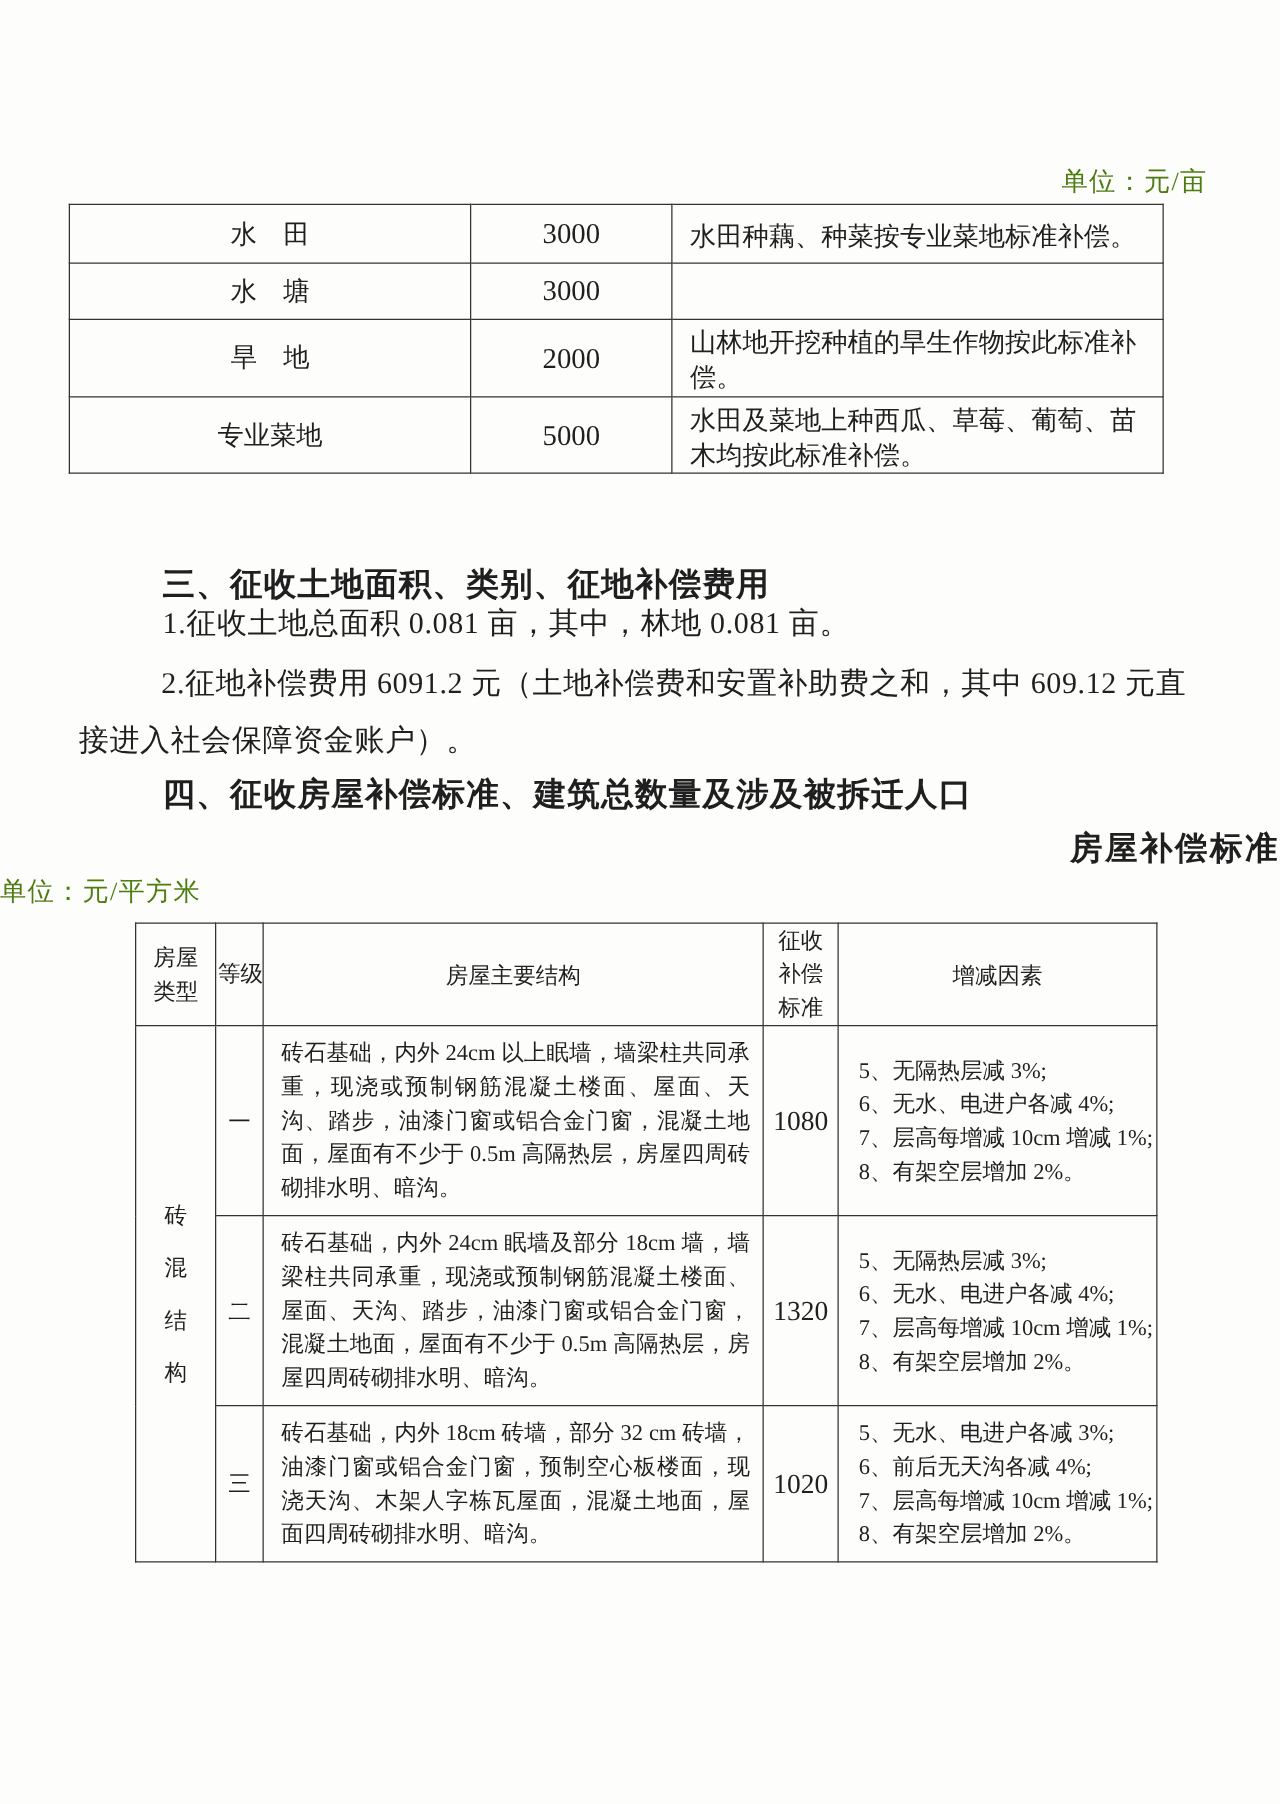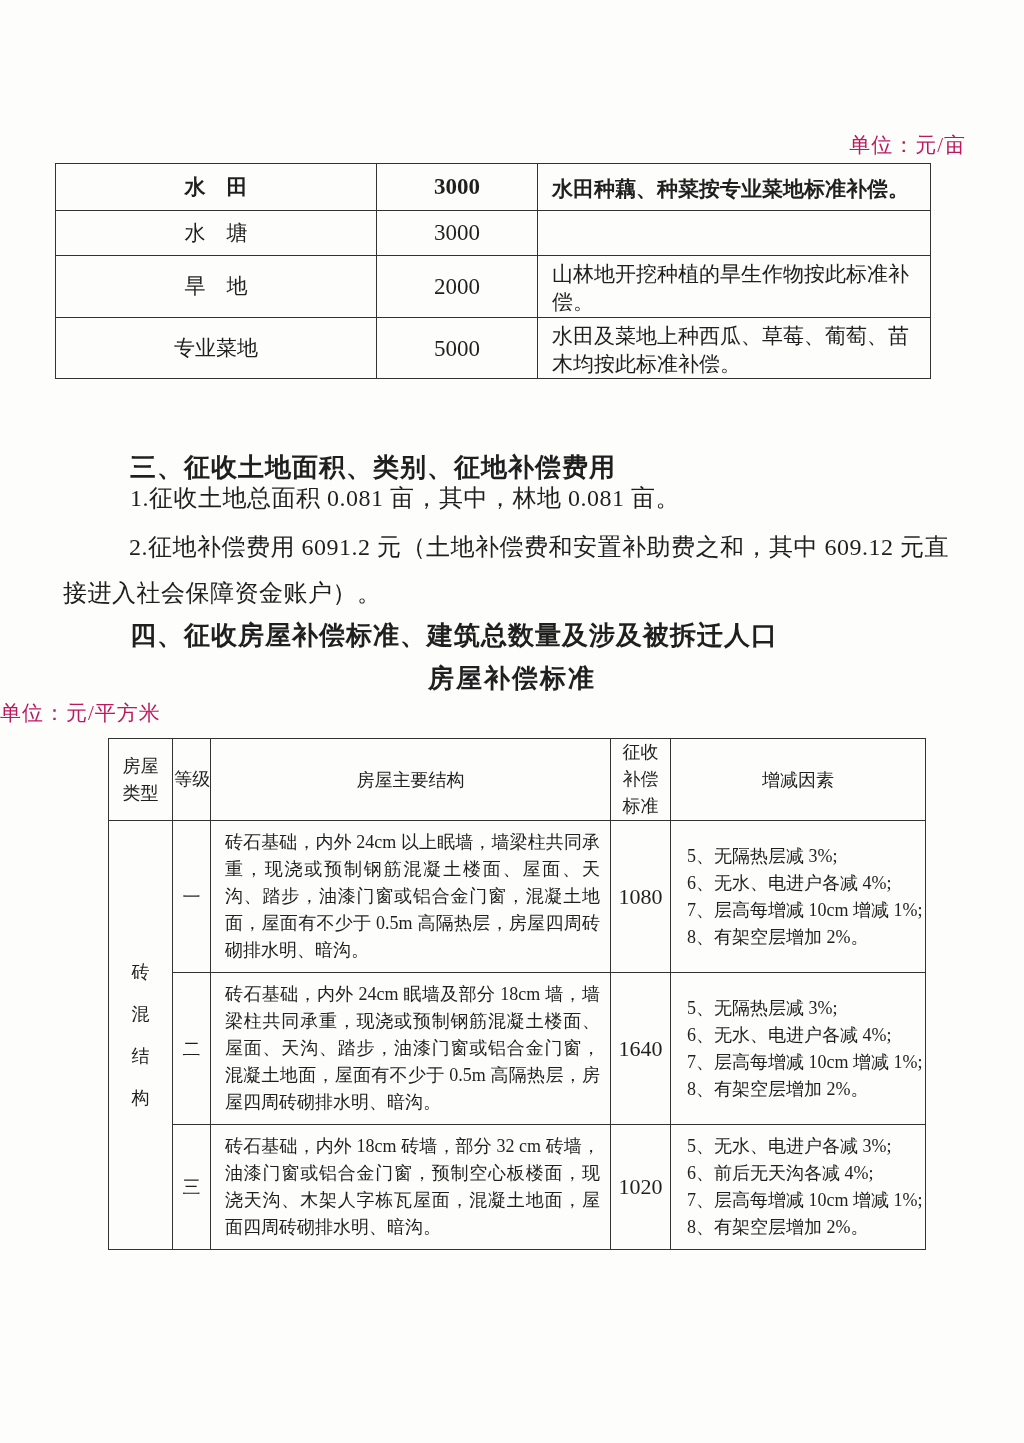--- a/index.html
+++ b/index.html
@@ -11,35 +11,35 @@
     margin: 0 auto;
     background: #fdfdfc;
     font-family: "Liberation Serif", "DejaVu Serif", serif;
     color: #1f1f1f;
     overflow: hidden;
   }
   .unit-label {
     position: absolute;
     font-size: 21px;
     letter-spacing: 1px;
-    color: #be185d;
+    color: #4d7c0f;
   }
   .unit-label-1 { left: 0; top: 131px; width: 966px; text-align: right; }
   .unit-label-2 { left: 0; top: 699px; width: 848px; text-align: left; }
 
   table { border-collapse: collapse; table-layout: fixed; }
   td { border: 1px solid #333; color: #1f1f1f; }
 
   
   .t1 { position: absolute; left: 55px; top: 163px; width: 876px; }
   .t1 td { font-size: 21px; text-align: center; vertical-align: middle; line-height: 1.35; }
   .t1 .num { font-size: 23px; }
   .t1 .note-cell { text-align: left; padding: 4px 12px 0 14px; }
   .t1 tr.hrow   { height: 59px; }
-  .t1 tr.r1     { height: 47px; font-weight: bold; }
+  .t1 tr.r1     { height: 47px; }
   .t1 tr.r2     { height: 45px; }
   .t1 tr.r3     { height: 47px; }
   .t1 tr.r4     { height: 58px; }
   .t1 .std-head { padding: 0 6px; }
 
   
   .h-sect {
     position: absolute;
     font-size: 26px;
     font-weight: 700;
@@ -52,21 +52,21 @@
     position: absolute;
     font-size: 24px;
     letter-spacing: 0.5px;
   }
   .p1 { left: 130px; top: 482px; white-space: nowrap; }
   .p2 { left: 63px; top: 524px; width: 900px; text-indent: 66px; line-height: 46px; }
   .subtitle {
     position: absolute;
     left: 0; top: 661px;
     width: 1024px;
-    text-align: center;
+    text-align: right;
     font-size: 26px;
     font-weight: 700;
     letter-spacing: 2px;
   }
 
   
   .t2 { position: absolute; left: 108px; top: 738px; width: 818px; }
   .t2 td { font-size: 18px; vertical-align: middle; }
   .t2 tr.hrow { height: 82px; }
   .t2 tr.g1 { height: 142px; }
@@ -168,21 +168,21 @@
         <td class="factors-cell">
           <div class="factor-line">5、无隔热层减 3%;</div>
           <div class="factor-line">6、无水、电进户各减 4%;</div>
           <div class="factor-line">7、层高每增减 10cm 增减 1%;</div>
           <div class="factor-line">8、有架空层增加 2%。</div>
         </td>
       </tr>
       <tr class="g2">
         <td class="center">二</td>
         <td class="struct-cell">砖石基础，内外 24cm 眠墙及部分 18cm 墙，墙梁柱共同承重，现浇或预制钢筋混凝土楼面、屋面、天沟、踏步，油漆门窗或铝合金门窗，混凝土地面，屋面有不少于 0.5m 高隔热层，房屋四周砖砌排水明、暗沟。</td>
-        <td class="center num">1640</td>
+        <td class="center num">1320</td>
         <td class="factors-cell">
           <div class="factor-line">5、无隔热层减 3%;</div>
           <div class="factor-line">6、无水、电进户各减 4%;</div>
           <div class="factor-line">7、层高每增减 10cm 增减 1%;</div>
           <div class="factor-line">8、有架空层增加 2%。</div>
         </td>
       </tr>
       <tr class="g3">
         <td class="center">三</td>
         <td class="struct-cell">砖石基础，内外 18cm 砖墙，部分 32 cm 砖墙，油漆门窗或铝合金门窗，预制空心板楼面，现浇天沟、木架人字栋瓦屋面，混凝土地面，屋面四周砖砌排水明、暗沟。</td>

